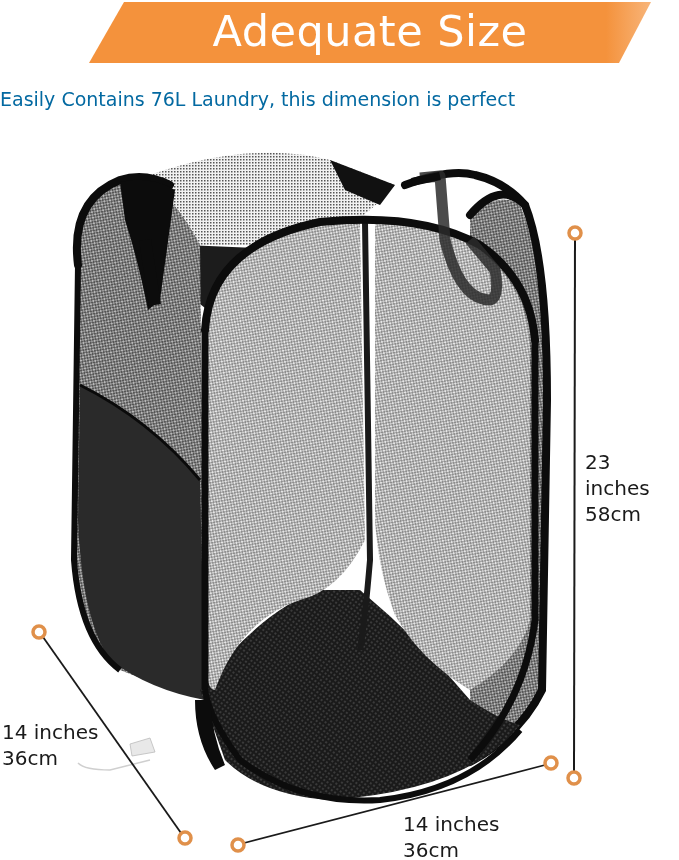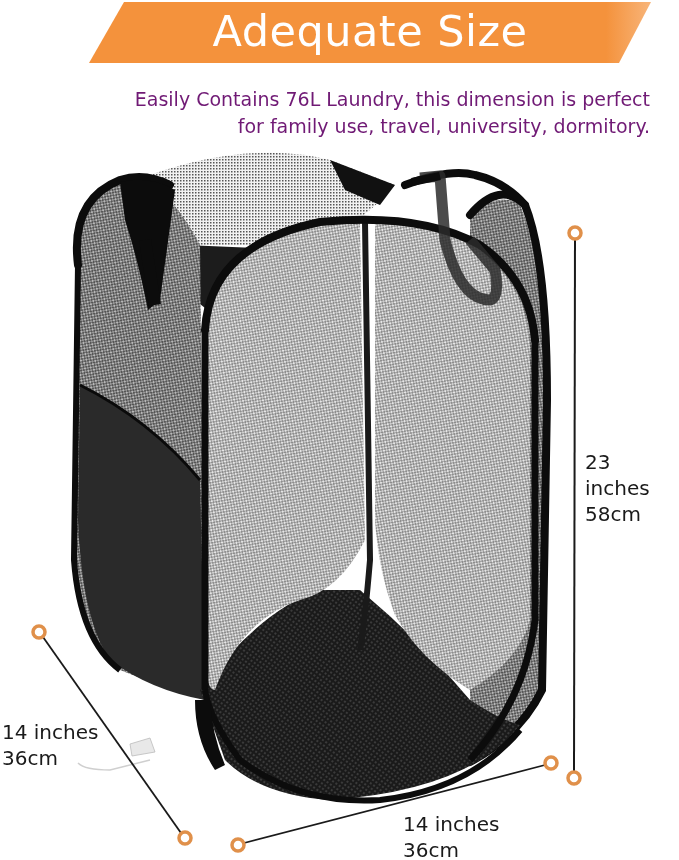--- a/index.html
+++ b/index.html
@@ -1,20 +1,20 @@
 <!DOCTYPE html>
 <html><head>
   <meta charset="utf-8">
   <style>
     html, body { margin: 0; padding: 0; background: #ffffff; }
     body { width: 679px; height: 860px; position: relative; overflow: hidden; font-family: "DejaVu Sans", "Liberation Sans", sans-serif; }
     .banner { position: absolute; left: 0; top: 0; width: 679px; height: 70px; margin-left: 44px; }
     .banner svg { position: absolute; left: 0; top: 0; }
     .banner-title { position: absolute; left: 0; top: 5px; width: 652px; text-align: center; color: #ffffff; font-size: 43px; letter-spacing: 0.5px; line-height: 52px; }
-    .subtitle { position: absolute; left: 0; top: 86px; width: 650px; text-align: right; color: #701a75; font-size: 19px; line-height: 27px; }
+    .subtitle { position: absolute; left: 0; top: 86px; width: 650px; text-align: left; color: #0369a1; font-size: 19px; line-height: 27px; }
     .product { position: absolute; left: 0; top: 0; }
     .dim-label { position: absolute; color: #1a1a1a; font-size: 20px; line-height: 26px; }
     .dim-height { left: 585px; top: 449px; }
     .dim-depth { left: 2px; top: 719px; }
     .dim-width { left: 403px; top: 811px; }
   </style>
 </head>
 <body>
 
 <div class="banner">
@@ -26,21 +26,20 @@
         <stop offset="1" stop-color="#F8B57A"></stop>
       </linearGradient>
     </defs>
     <polygon points="80,2 607,2 575,63 45,63" fill="url(#bfade)"></polygon>
   </svg>
   <div class="banner-title">Adequate Size</div>
 </div>
 
 <div class="subtitle">
   <div>Easily Contains 76L Laundry, this dimension is perfect</div>
-  <div>for family use, travel, university, dormitory.</div>
 </div>
 
 <svg class="product" width="679" height="860" viewBox="0 0 679 860">
   <defs>
     <pattern id="meshLight" width="4" height="4" patternUnits="userSpaceOnUse" patternTransform="rotate(35)">
       <rect width="4" height="4" fill="#8d8d8d"></rect>
       <rect width="2" height="2" fill="#e6e6e6"></rect>
       <rect x="2" y="2" width="2" height="2" fill="#d0d0d0"></rect>
     </pattern>
     <pattern id="meshMid" width="4" height="4" patternUnits="userSpaceOnUse" patternTransform="rotate(35)">

